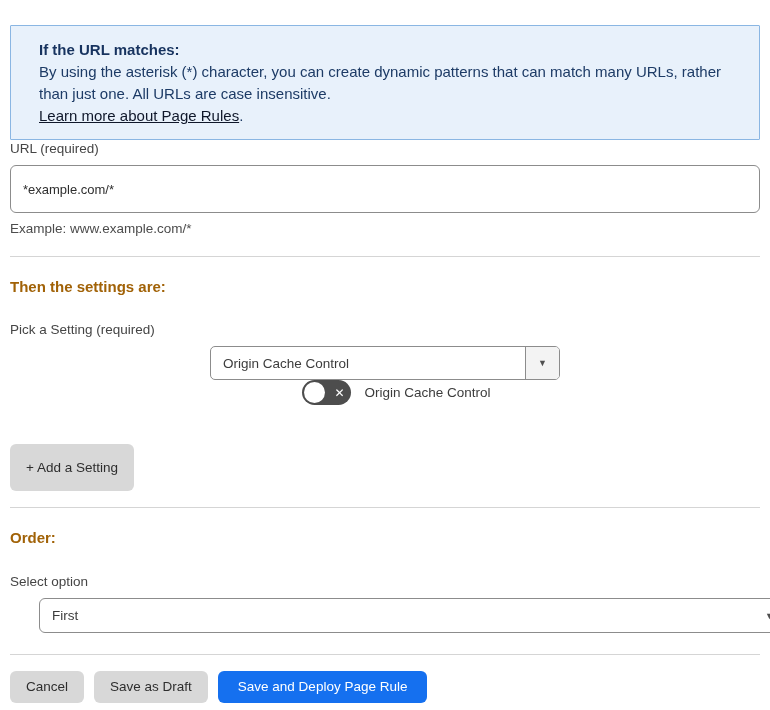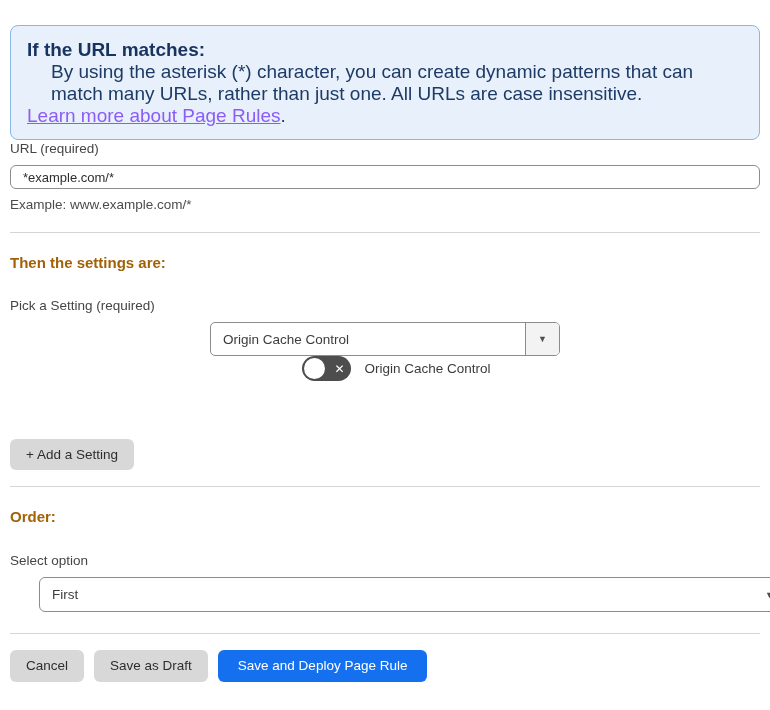--- a/index.html
+++ b/index.html
@@ -18,30 +18,30 @@
     font-weight: 700;
     color: #2e2e2e;
     line-height: 28px;
   }
 
   
   .info-box {
     margin-top: 17px;
     background: #e8f1fb;
     border: 1px solid #8ab6e3;
-    border-radius: 8px;
-    padding: 13px 16px 12px 16px;
+    border-radius: 1px;
+    padding: 13px 16px 12px 28px;
     color: #1d3b66;
-    font-size: 19px;
+    font-size: 15px;
     line-height: 22px;
   }
   .info-box .info-heading { font-weight: 700; color: #17335f; }
-  .info-box .info-body { max-width: 700px; margin-left: 24px; }
+  .info-box .info-body { max-width: 700px; }
   .info-link {
-    color: #8b5cf6;
+    color: #0f172a;
     text-decoration: underline;
     cursor: pointer;
   }
   .info-link-suffix { color: #1d3b66; }
 
   
   .field-label {
     font-size: 13.5px;
     color: #454545;
     line-height: 17px;
@@ -50,21 +50,21 @@
     font-size: 13.5px;
     color: #4c4c4c;
     line-height: 17px;
   }
 
   .url-label { }
   .url-input {
     display: block;
     margin-top: 8px;
     width: 750px;
-    height: 24px;
+    height: 48px;
     border: 1px solid #8c8c8c;
     border-radius: 6px;
     padding: 0 12px;
     font-size: 13px;
     font-family: "Liberation Sans", sans-serif;
     color: #2e2e2e;
     background: #fff;
     outline: none;
   }
   .url-example { margin-top: 7px; }
@@ -172,21 +172,21 @@
     padding: 0 16px;
     border: none;
     border-radius: 6px;
     font-size: 13.5px;
     font-family: "Liberation Sans", sans-serif;
     cursor: pointer;
     line-height: 1;
   }
   .btn-gray { background: #d8d8d8; color: #2e2e2e; }
   .btn-blue { background: #1570ef; color: #ffffff; padding: 0 20px; }
-  .add-setting-btn { margin-top: 58px; height: 31px; }
+  .add-setting-btn { margin-top: 39px; height: 47px; }
 
   .divider-after-add { margin-top: 16px; }
 
   .order-select-label { margin-top: 26px; }
 
   
   .select-full {
     position: relative;
     margin-top: 8px;
     width: 750px;

